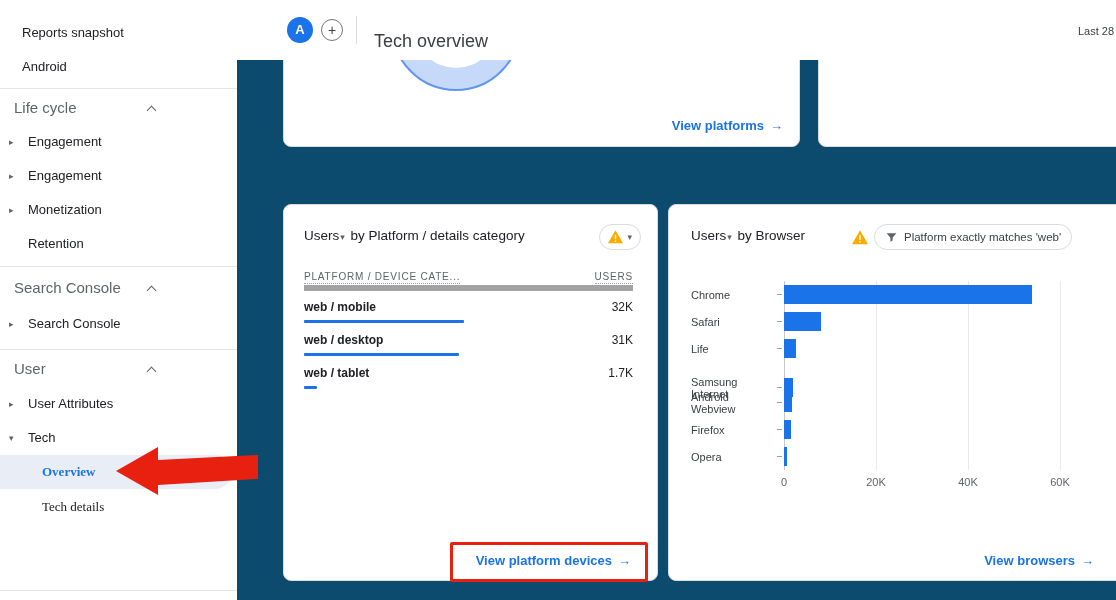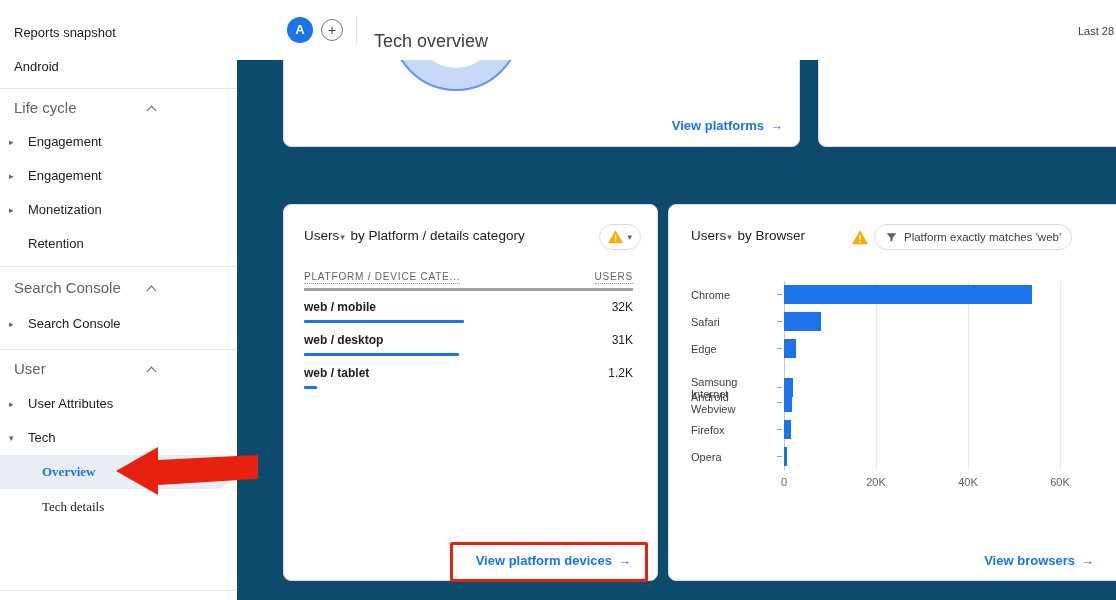--- a/index.html
+++ b/index.html
@@ -4,21 +4,21 @@
 <style>
   * { box-sizing: border-box; margin: 0; padding: 0; }
   html, body { width: 1116px; height: 600px; overflow: hidden; }
   body {
     font-family: "Liberation Sans", "DejaVu Sans", sans-serif;
     background: #fff; position: relative; color: #202124;
   }
   
   .sidebar { position: absolute; left: 0; top: 0; width: 237px; height: 600px; background: #fff; z-index: 2; }
   .sb-item { position: absolute; left: 0; width: 237px; height: 34px; line-height: 34px;
-             font-size: 13px; color: #202124; padding-left: 14px; cursor: pointer; white-space: nowrap; }
+             font-size: 13px; color: #202124; padding-left: 22px; cursor: pointer; white-space: nowrap; }
   .sb-item.indent1 { padding-left: 28px; }
   .sb-item.indent2 { padding-left: 42px; font-family: Liberation Serif, serif; }
   .sb-item.active { width: 232px; background: #e9eef6; color: #1a73e8; font-weight: bold; border-radius: 0 17px 17px 0; }
   .sb-header { position: absolute; left: 0; width: 237px; height: 32px; line-height: 32px;
                font-size: 15px; color: #5f6368; padding-left: 14px; cursor: pointer; }
   .chev { position: absolute; left: 148px; width: 7px; height: 7px;
           border-right: 1.6px solid #5f6368; border-bottom: 1.6px solid #5f6368;
           transform: rotate(-135deg); }
   .tri { position: absolute; left: 9px; top: 0; font-size: 9px; color: #5f6368; line-height: 34px; }
   .sb-divider { position: absolute; left: 0; width: 237px; height: 1px; background: #e3e5e8; }
@@ -55,21 +55,21 @@
   .warn-pill { position: absolute; right: 16px; top: 19px; height: 26px; border: 1px solid #dadce0;
                border-radius: 13px; display: flex; align-items: center; gap: 4px; padding: 0 8px;
                background: #fff; cursor: pointer; }
   .pill-caret { font-size: 9px; color: #5f6368; }
   .filter-chip { position: absolute; left: 205px; top: 19px; height: 26px; border: 1px solid #dadce0;
                  border-radius: 13px; display: flex; align-items: center; gap: 6px; padding: 0 10px;
                  font-size: 11.5px; color: #3c4043; background: #fff; cursor: pointer; white-space: nowrap; }
   .warn-standalone { position: absolute; left: 183px; top: 25px; }
   
   .thead { position: absolute; left: 20px; right: 24px; top: 62px; height: 24px;
-           border-bottom: 3px solid #a3a3a3; font-size: 10px; letter-spacing: 0.8px; color: #5f6368; }
+           border-bottom: 6px solid #a3a3a3; font-size: 10px; letter-spacing: 0.8px; color: #5f6368; }
   .thead .th-cat  { position: absolute; left: 0; top: 4px; border-bottom: 1px dotted #9aa0a6; padding-bottom: 1px; }
   .thead .th-usr  { position: absolute; right: 0; top: 4px; border-bottom: 1px dotted #9aa0a6; padding-bottom: 1px; }
   .prow { position: absolute; left: 20px; right: 24px; height: 33px; }
   .prow .pcat { position: absolute; left: 0; top: 3px; font-size: 12px; font-weight: bold; color: #202124; }
   .prow .pval { position: absolute; right: 0; top: 3px; font-size: 12px; color: #202124; }
   .pbar { position: absolute; left: 0; top: 23px; height: 3px; background: #1a73e8; border-radius: 1px; }
   
   .bchart { position: absolute; left: 22px; top: 76px; width: 400px; height: 189px; }
   .bgrid  { position: absolute; left: 93px; top: 0; width: 276px; height: 189px; }
   .axis-line { position: absolute; left: 0; top: 0; width: 1px; height: 189px; background: #c6c9cc; }
@@ -188,21 +188,21 @@
       <span class="pval">32K</span>
       <div class="pbar" style="width: 160px;"></div>
     </div>
     <div class="prow" style="top:125px">
       <span class="pcat">web / desktop</span>
       <span class="pval">31K</span>
       <div class="pbar" style="width: 155px;"></div>
     </div>
     <div class="prow" style="top:158px">
       <span class="pcat">web / tablet</span>
-      <span class="pval">1.2K</span>
+      <span class="pval">1.7K</span>
       <div class="pbar" style="width: 13px;"></div>
     </div>
 
     <a class="card-link" style="right:26px;bottom:12px">
       <span>View platform devices</span><span class="link-arrow">→</span>
     </a>
   </section>
 
   <section class="card card-browser">
     <div class="card-title" style="left:22px">
@@ -239,21 +239,21 @@
           </div>
       </div>
       <div class="brow" style="top:27px">
         <span class="blabel">Safari</span>
         <span class="bdash"></span>
         <div class="btrack">
             <div class="bbar" style="width: 13.3333%;"></div>
           </div>
       </div>
       <div class="brow" style="top:54px">
-        <span class="blabel">Edge</span>
+        <span class="blabel">Life</span>
         <span class="bdash"></span>
         <div class="btrack">
             <div class="bbar" style="width: 4.16667%;"></div>
           </div>
       </div>
       <div class="brow" style="top:93px">
         <span class="blabel">Samsung Internet</span>
         <span class="bdash"></span>
         <div class="btrack">
             <div class="bbar" style="width: 3.33333%;"></div>

